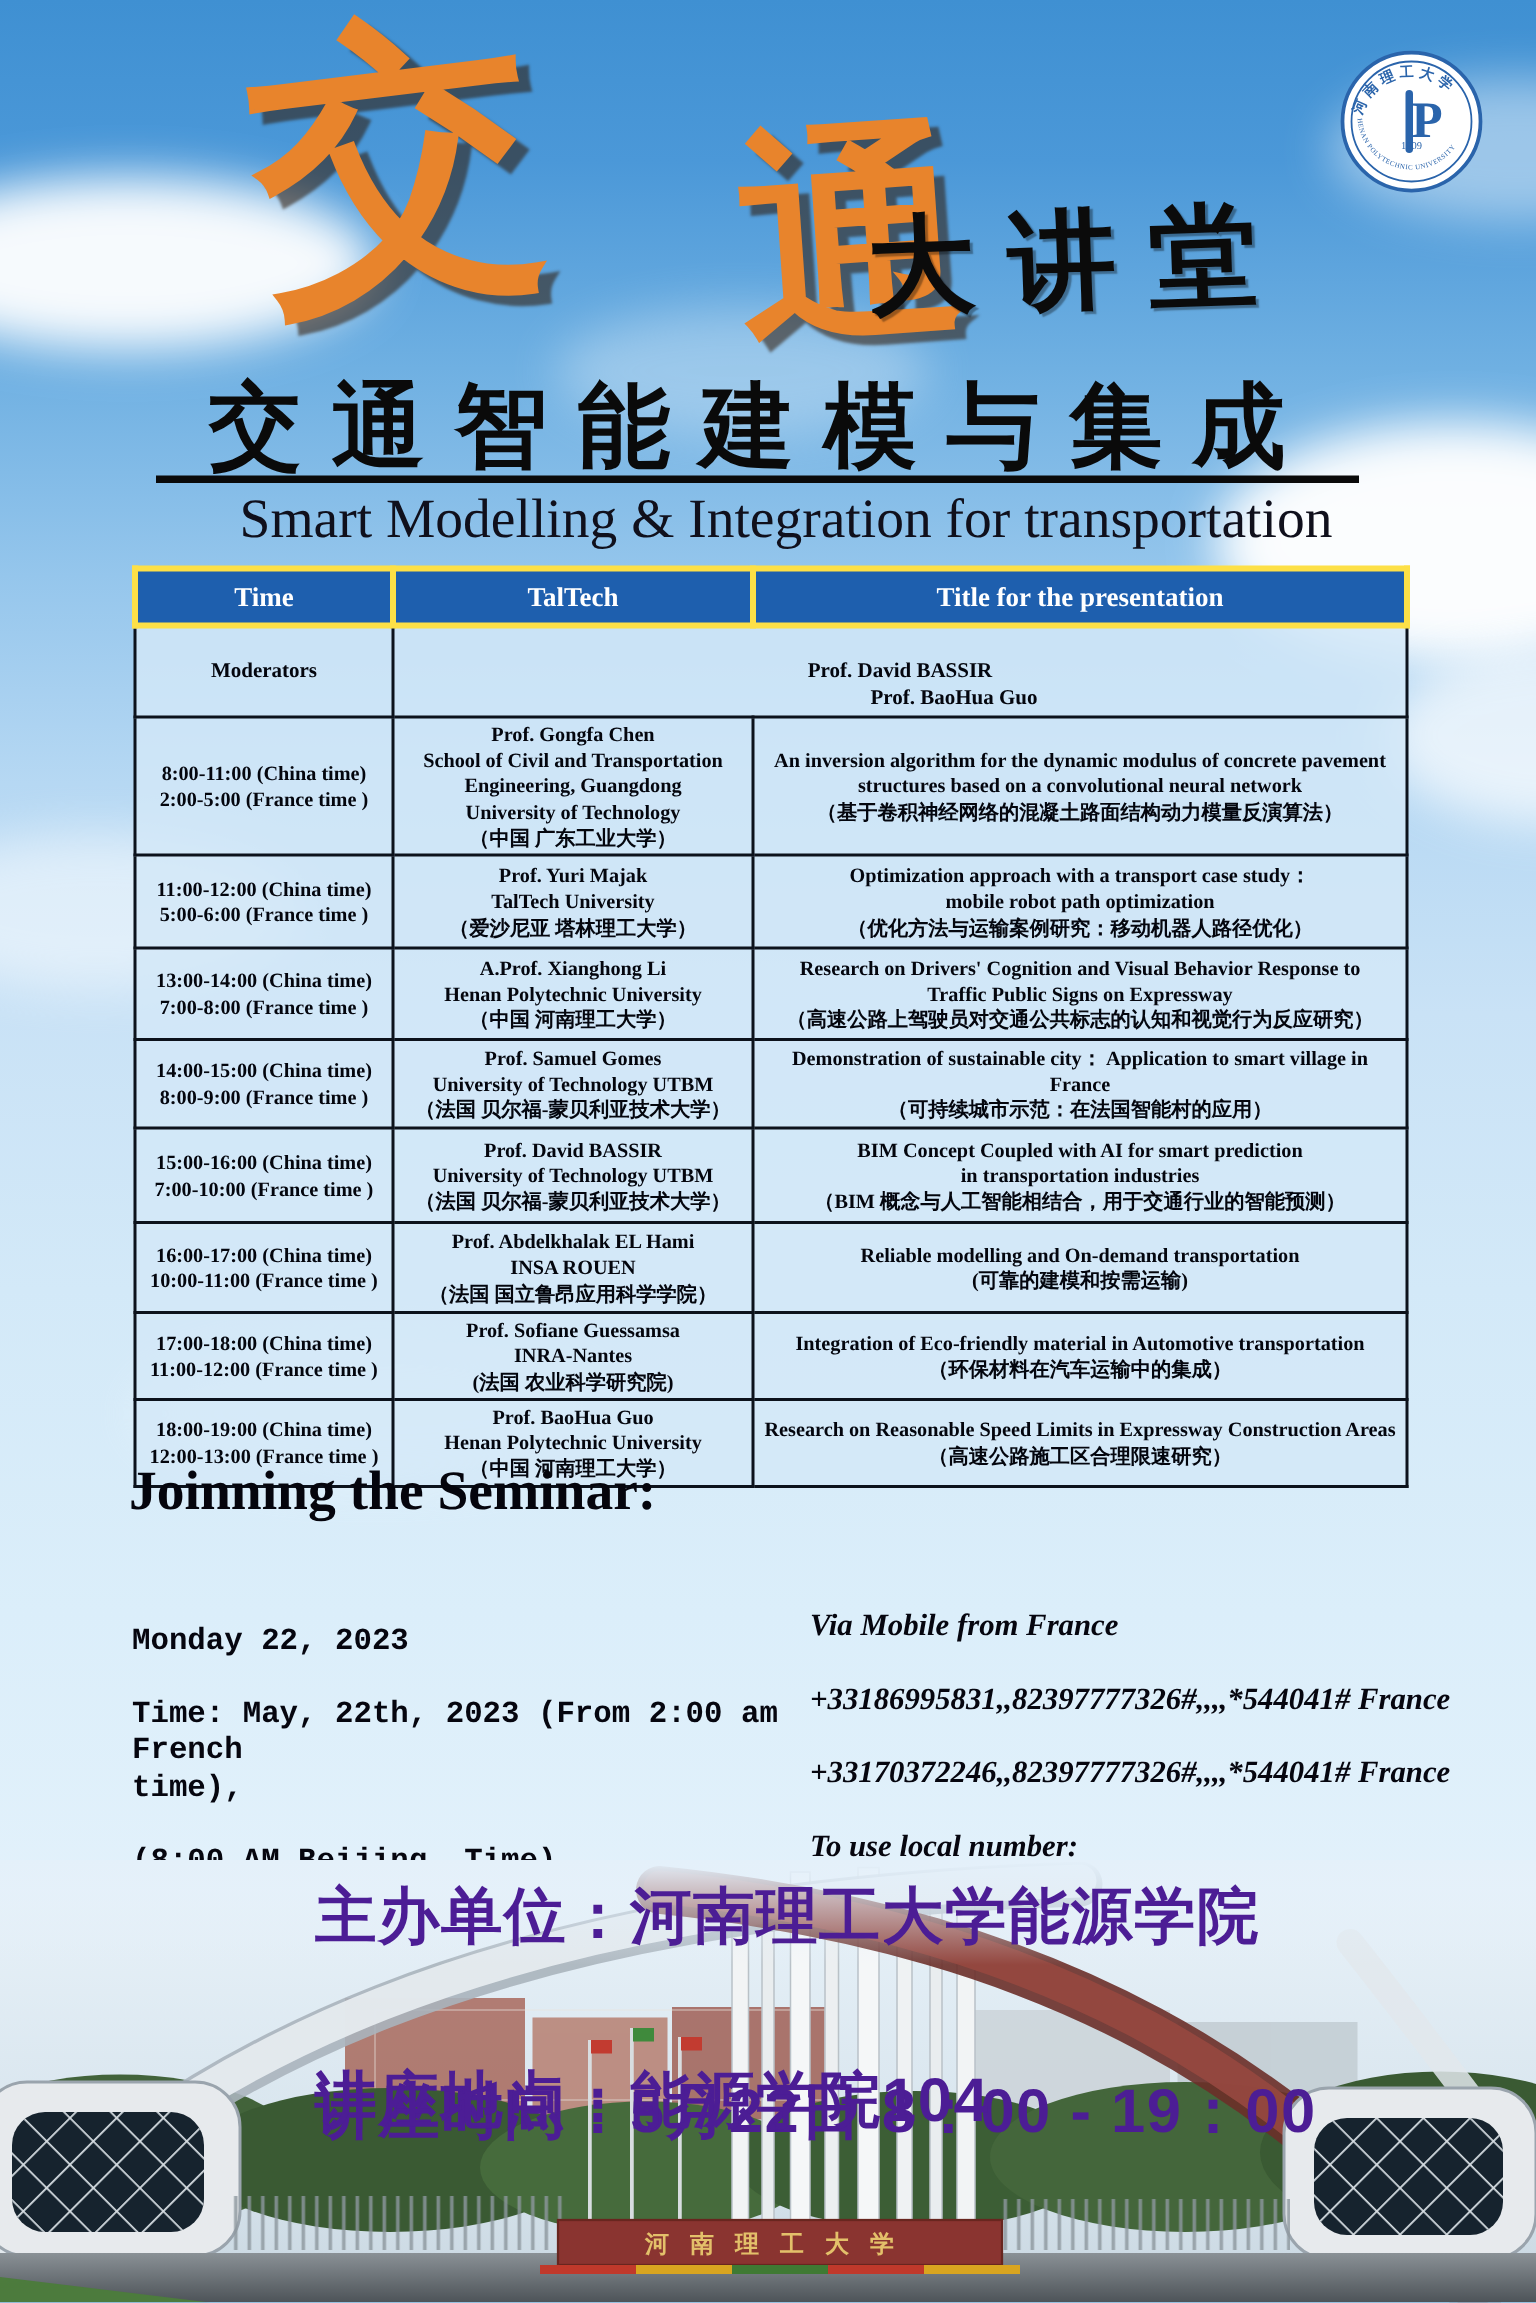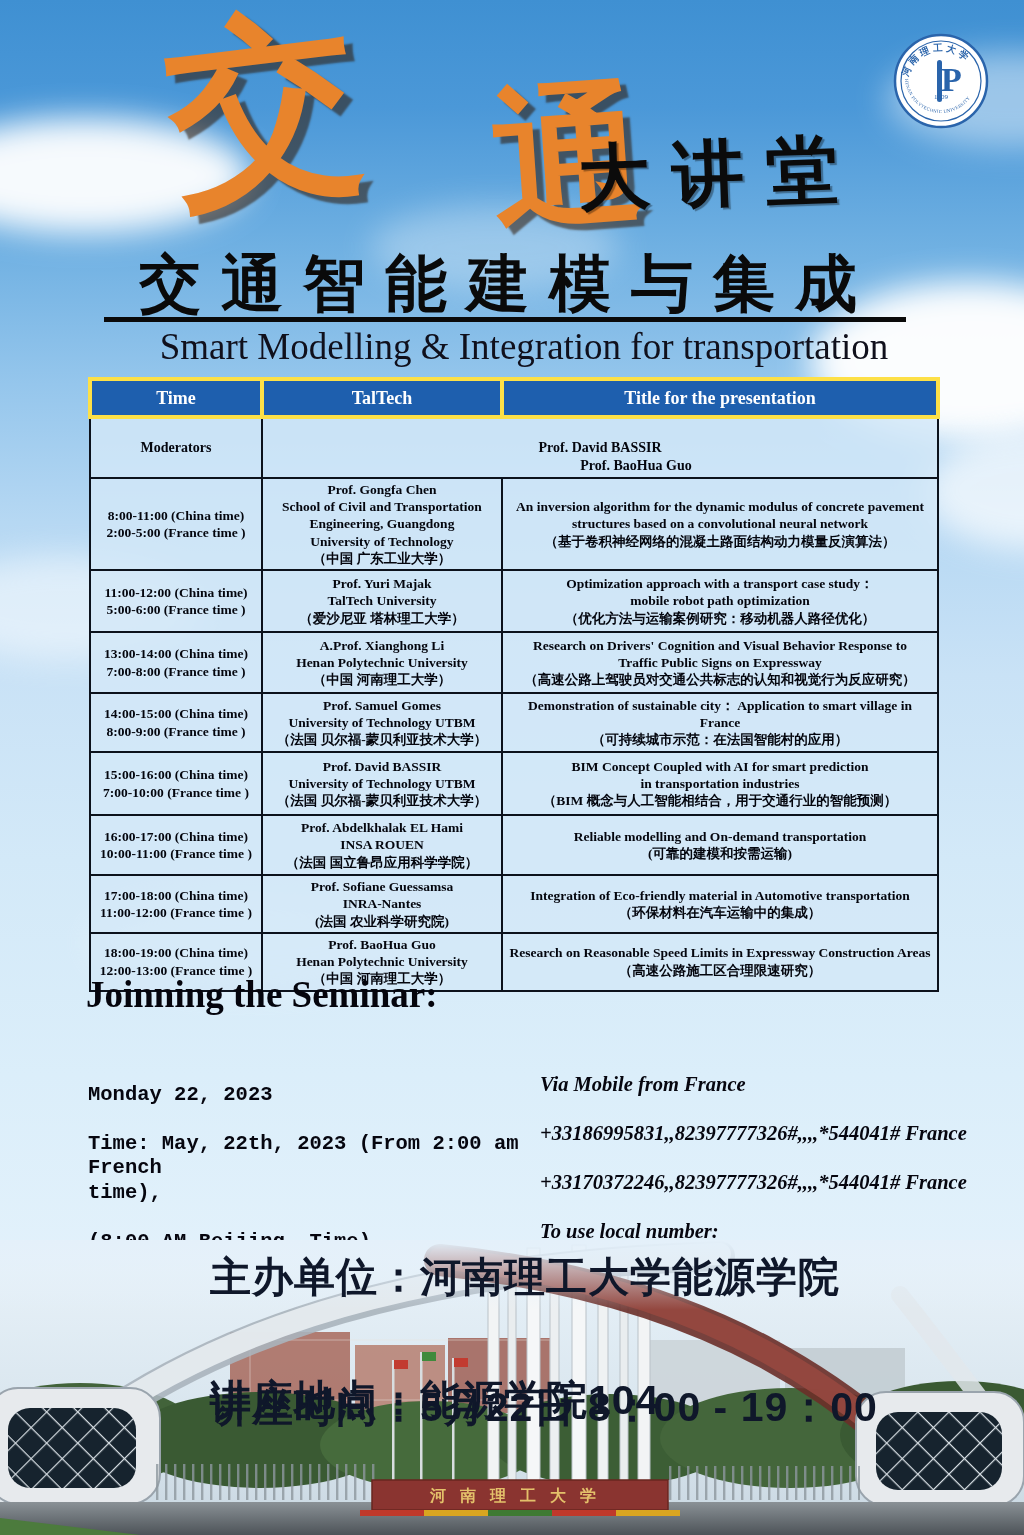--- a/index.html
+++ b/index.html
@@ -59,21 +59,21 @@
 
   
   .join-heading { left:86px; top:973px; font-size:37px; font-weight:bold; color:#05050d; }
   .join-col { font-size:20.5px; font-weight:bold; color:#06060f; line-height:24.5px;
               white-space:pre-line; }
   .join-left  { left:88px;  top:1058px; width:450px;font-family:Liberation Mono, monospace; }
   .join-right { left:540px; top:1047px; width:475px;font-style:italic; }
 
   
   .footer-line { position:absolute; left:210px; font-family:"Liberation Sans", sans-serif;
-                 font-weight:bold; color:#0f172a; font-size:41px; letter-spacing:1px; z-index:6; }
+                 font-weight:bold; color:#4c1d95; font-size:41px; letter-spacing:1px; z-index:6; }
   .f1 { top:1250px; }
   .f2 { top:1380px; }
   .f3 { top:1373px; }
 
   .photo { position:absolute; left:0; top:1240px; z-index:1; }
 
   .logo-badge { position:absolute; left:893px; top:33px; width:96px; height:96px; }
 </style>
 </head>
 <body>

